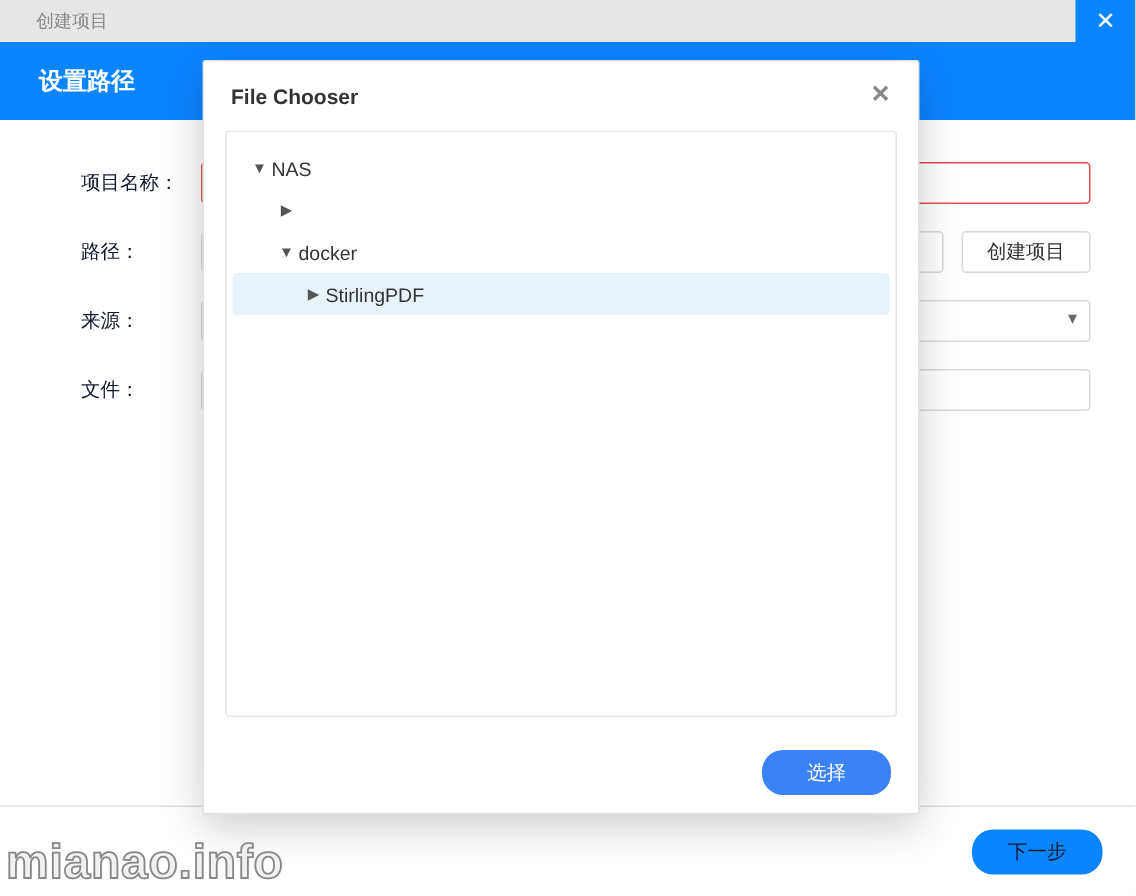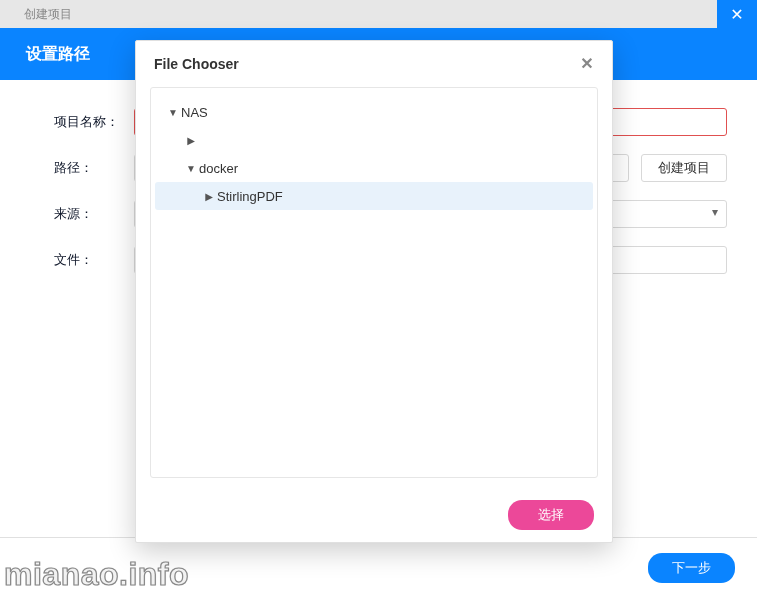--- a/index.html
+++ b/index.html
@@ -12,40 +12,40 @@
     .win-header { height: 52px; background: #0a84ff; color: #fff; display: flex; align-items: center; padding: 0 26px; font-size: 16px; font-weight: bold; }
     .win-body { padding: 28px 30px 0 30px; }
     .form-row { display: flex; align-items: center; margin-bottom: 18px; }
     .form-label { width: 80px; font-size: 13px; color: #0f172a; margin-left: 24px; }
     .form-field { flex: 1; height: 28px; border: 1px solid #d8d8d8; border-radius: 3px; background: #fff; }
     .form-field.error { border-color: #e05050; }
     .form-field.dropdown { position: relative; }
     .form-field.dropdown::after { content: "▾"; position: absolute; right: 8px; top: 4px; color: #666; font-size: 12px; }
     .side-btn { margin-left: 12px; padding: 0 16px; height: 28px; border: 1px solid #d8d8d8; border-radius: 3px; background: #fff; font-size: 13px; color: #323232; min-width: 80px; text-align: center; line-height: 26px; }
     .win-footer { position: absolute; bottom: 0; left: 0; right: 0; height: 60px; border-top: 1px solid #e0e0e0; display: flex; justify-content: flex-end; align-items: center; padding: 0 22px; }
-    .next-btn { background: #0a84ff; color: #ffffff; border: none; border-radius: 14px; padding: 6px 24px; font-size: 13px; }
+    .next-btn { background: #0a84ff; color: #0f172a; border: none; border-radius: 14px; padding: 6px 24px; font-size: 13px; }
 
     
     .overlay { position: absolute; inset: 0; background: rgba(0,0,0,0); }
     .modal { position: absolute; top: 40px; left: 135px; width: 478px; height: 503px; background: #fff; border: 1px solid #e0e0e0; border-radius: 2px; box-shadow: 0 8px 28px rgba(0,0,0,0.2); display: flex; flex-direction: column; }
     .modal-header { height: 46px; display: flex; align-items: center; padding: 0 18px; font-size: 14px; font-weight: bold; color: #333; position: relative; }
     .modal-close { position: absolute; right: 14px; top: 12px; width: 22px; height: 22px; color: #888; font-size: 16px; text-align: center; line-height: 22px; cursor: pointer; }
     .modal-body { flex: 1; padding: 0 14px 10px 14px; overflow: hidden; }
     .tree-box { width: 100%; height: 100%; border: 1px solid #e6e6e6; border-radius: 3px; padding: 10px 4px; overflow: auto; }
     .tree-row { display: flex; align-items: center; height: 28px; font-size: 13px; color: #333; border-radius: 3px; padding-right: 8px; }
     .tree-row.selected { background: #e8f2fb; }
     .caret { display: inline-flex; width: 16px; justify-content: center; color: #555; font-size: 10px; cursor: pointer; }
     .tree-label { font-weight: normal; }
     .tree-label.bold { font-weight: normal; }
     .pad0 { padding-left: 10px; }
     .pad1 { padding-left: 28px; }
     .pad2 { padding-left: 46px; }
     .modal-footer { height: 54px; display: flex; justify-content: flex-end; align-items: center; gap: 14px; padding: 0 18px; }
     .btn-cancel { background: #eeeeee; color: #333; border: none; border-radius: 14px; padding: 6px 22px; font-size: 13px; }
-    .btn-select { background: #ec4899; color: #fff; border: none; border-radius: 14px; padding: 6px 30px; font-size: 13px; }
+    .btn-select { background: #3b82f6; color: #fff; border: none; border-radius: 14px; padding: 6px 30px; font-size: 13px; }
 
     
     .watermark { position: absolute; left: 4px; bottom: 4px; font-family: Arial, sans-serif; font-size: 32px; font-weight: 700; letter-spacing: 0.5px; color: rgba(255,255,255,0.9); -webkit-text-stroke: 1.2px #888; text-shadow: 0 0 1px #777; }
   </style>
 </head>
 <body>
 
 <div class="win">
   <div class="win-titlebar">
     <span>创建项目</span>

